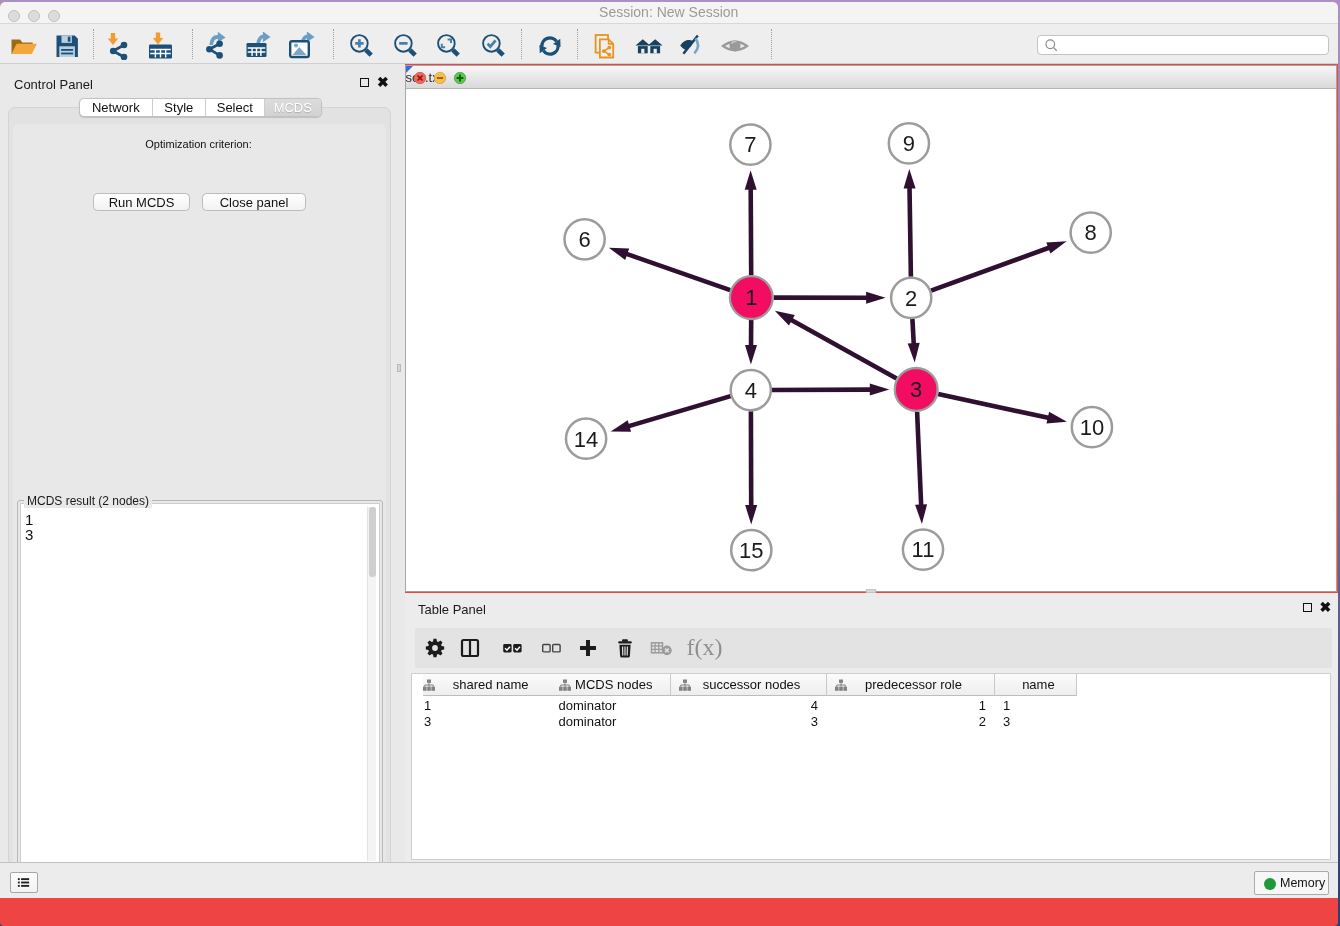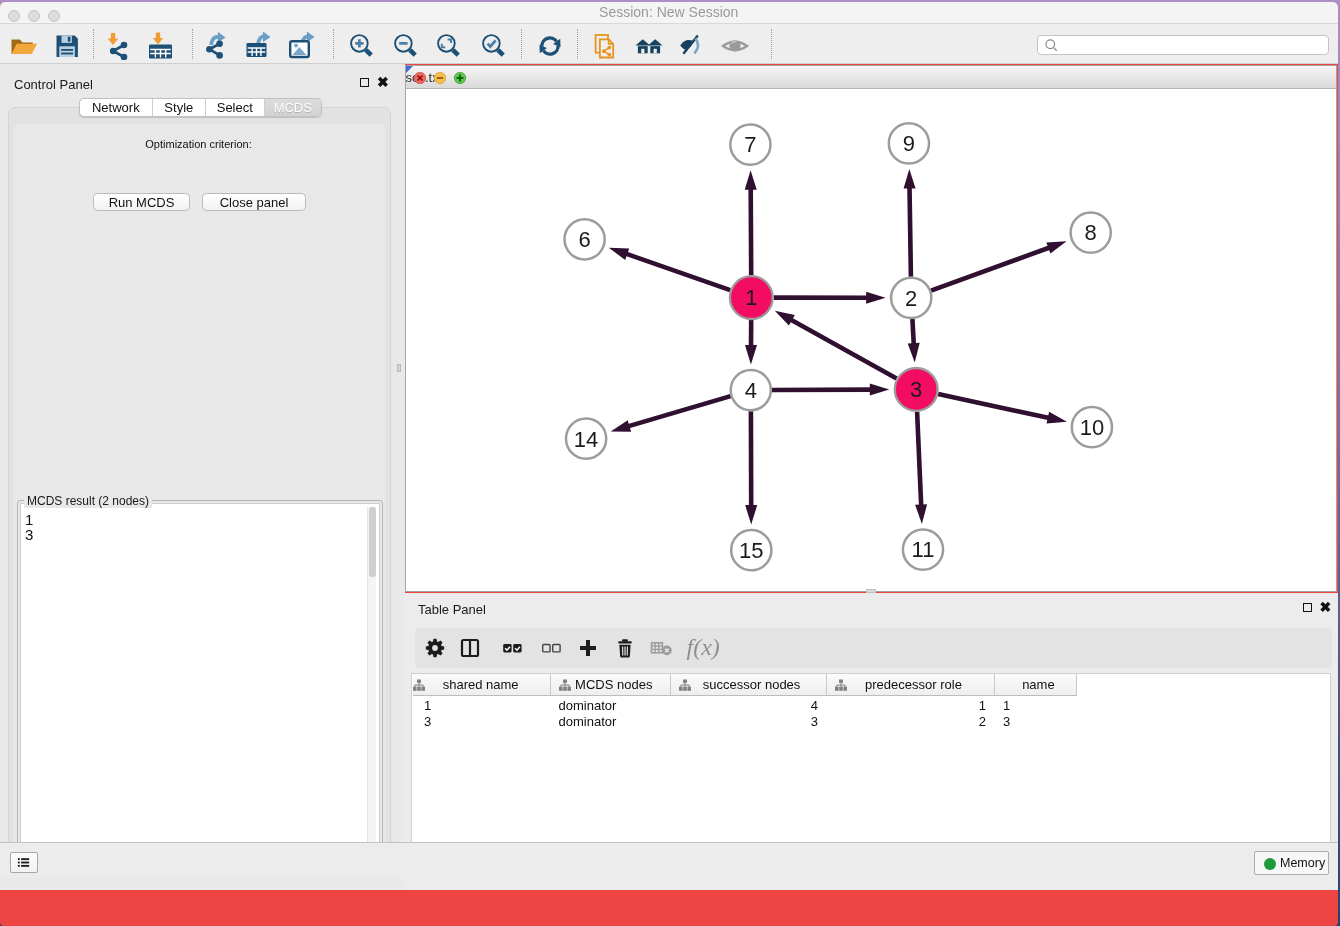--- a/index.html
+++ b/index.html
@@ -37,33 +37,33 @@
 .vsplit{left:397px;top:61.5px;width:7.5px;height:826.5px;background:#e9e9e9}
 
 .nframe{left:404.5px;top:62.5px;width:932px;height:527.5px;border:1px solid #a6a6a6;border-bottom:1px solid #9f9f9f;background:#fff}
 .ntitle{position:absolute;left:0;top:0;width:100%;height:23.5px;background:linear-gradient(#f7f7f7,#d9d9d9);
  border-bottom:1px solid #b5b5b5}
 .ntitle .t{width:100%;text-align:left;font-size:13px;color:#2e2e2e;line-height:24px}
 
 .tpanel{left:404.5px;top:590.5px;width:933px;height:297.5px;background:#ececec}
 .ttool{position:absolute;left:10px;top:35.5px;width:917px;height:40px;background:#e3e3e3;border-radius:3px}
 .tti{position:absolute;top:9px}
-.fx{position:absolute;top:5px;font-family:"Liberation Serif",serif;font-style:italic;font-size:24px;line-height:28px;color:#8f8f8f}
+.fx{position:absolute;top:5px;font-family:"Liberation Serif",serif;font-size:24px;line-height:28px;color:#8f8f8f}
 .ttable{position:absolute;left:6.5px;top:80.5px;width:920px;height:186.5px;background:#fff;border:1px solid #cfcfcf}
 .thead{position:absolute;left:0;top:0;height:22px;background:linear-gradient(#fbfbfb,#eeeeee);
  border-bottom:1px solid #bdbdbd;border-right:1px solid #c9c9c9;display:flex;align-items:center}
 .thead .lbl{flex:1;text-align:center;font-size:13px;color:#111;padding-right:14px}
 .trow{position:absolute;height:16px;font-size:13px;color:#111;line-height:16px}
 .btabs{position:absolute;display:flex;height:20px;border:1px solid #c2c2c2;border-radius:5px;overflow:hidden;
  background:#fff;box-shadow:0 0.5px 1px rgba(0,0,0,.15)}
 .btabs .tab{font-size:13px;line-height:19px;text-align:center;color:#111;border-left:1px solid #cdcdcd}
 .btabs .tab:first-child{border-left:none}
 .btabs .sel{background:linear-gradient(#dddddd,#d2d2d2);color:#fff;text-shadow:0 1px 1px rgba(0,0,0,.18)}
 
-.sbar{left:0;top:840px;width:100%;height:36px;background:#ececec;border-top:1px solid #c2c2c2}
+.sbar{left:0;top:860px;width:100%;height:36px;background:#ececec;border-top:1px solid #c2c2c2}
 .lbtn{position:absolute;left:10px;top:9px;width:27.5px;height:20.5px;background:linear-gradient(#fdfdfd,#f2f2f2);
  border:1px solid #a7a7a7;border-radius:2px;display:flex;align-items:center;justify-content:center}
 .mem{position:absolute;right:8.5px;top:8px;width:75px;height:24px;background:#f7f7f7;border:1px solid #ababab;
  border-radius:2px;font-size:12.5px;color:#111;line-height:23px;text-align:left;padding-left:25px}
 .mem .dot{position:absolute;left:9px;top:6px;width:12px;height:12px;border-radius:50%;background:#1f9a3a}
 .flt{width:9px;height:9px;border:1.4px solid #111}
 .xbtn{font-size:14px;font-weight:bold;color:#111;line-height:12px}
 </style></head><body>
 <div id="win">
     <div class="abs titlebar">
@@ -331,21 +331,21 @@
             <line x1="1.5" y1="9" x2="12.5" y2="9" stroke="#9b9b9b" stroke-width="1.3"></line>
             <line x1="1.5" y1="12.4" x2="12.5" y2="12.4" stroke="#9b9b9b" stroke-width="1.3"></line>
             <line x1="5.1" y1="5.8" x2="5.1" y2="15.8" stroke="#9b9b9b" stroke-width="1.3"></line>
             <line x1="8.8" y1="5.8" x2="8.8" y2="15.8" stroke="#9b9b9b" stroke-width="1.3"></line>
             <circle cx="16.9" cy="13.4" r="4.8" fill="#9b9b9b"></circle>
             <path d="M15.1 11.6 l3.6 3.6 M18.7 11.6 l-3.6 3.6" stroke="#e3e3e3" stroke-width="1.5"></path>
           </svg></div>
         <div class="fx" style="left:272px">f(x)</div>
       </div>
       <div class="ttable">
-        <div class="thead" style="left:1.0px;width:138.3px;padding-left:0">
+        <div class="thead" style="left:11px;width:138.3px;padding-left:0">
           <svg viewBox="0 0 12 12" width="12" height="12" style="flex:none">
             <rect x="4" y="0.5" width="4" height="3.4" fill="#828282"></rect>
             <path d="M6 3.9 V6 M1.8 6 H10.2 M1.8 6 V7.6 M6 6 V7.6 M10.2 6 V7.6" fill="none" stroke="#828282" stroke-width="1"></path>
             <rect x="0" y="7.6" width="3.6" height="4.2" fill="#828282"></rect>
             <rect x="4.2" y="7.6" width="3.6" height="4.2" fill="#828282"></rect>
             <rect x="8.4" y="7.6" width="3.6" height="4.2" fill="#828282"></rect>
           </svg>
           <div class="lbl">shared name</div>
         </div>
         <div class="thead" style="left:139.3px;width:119.9px;padding-left:8px">

